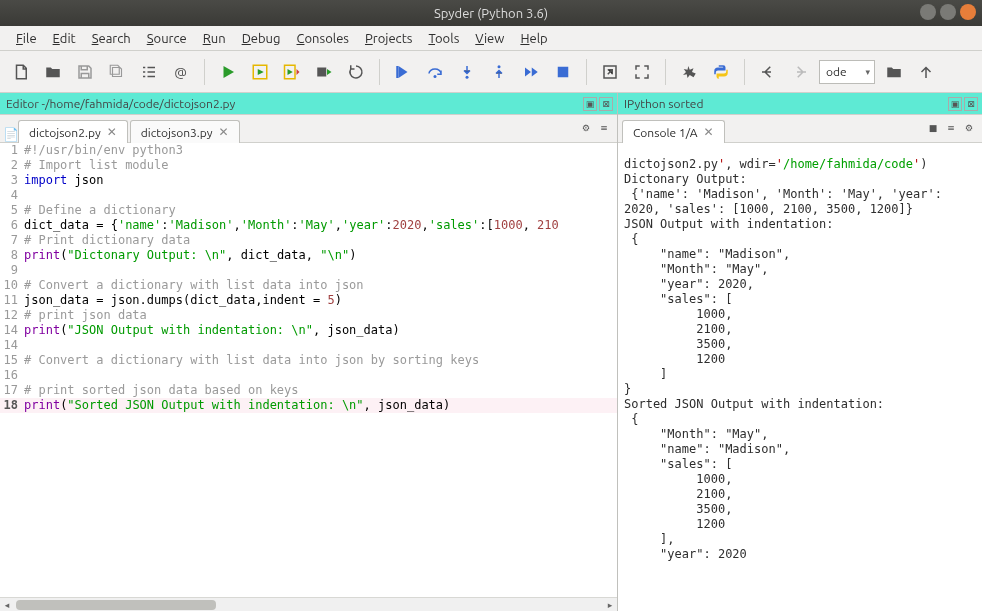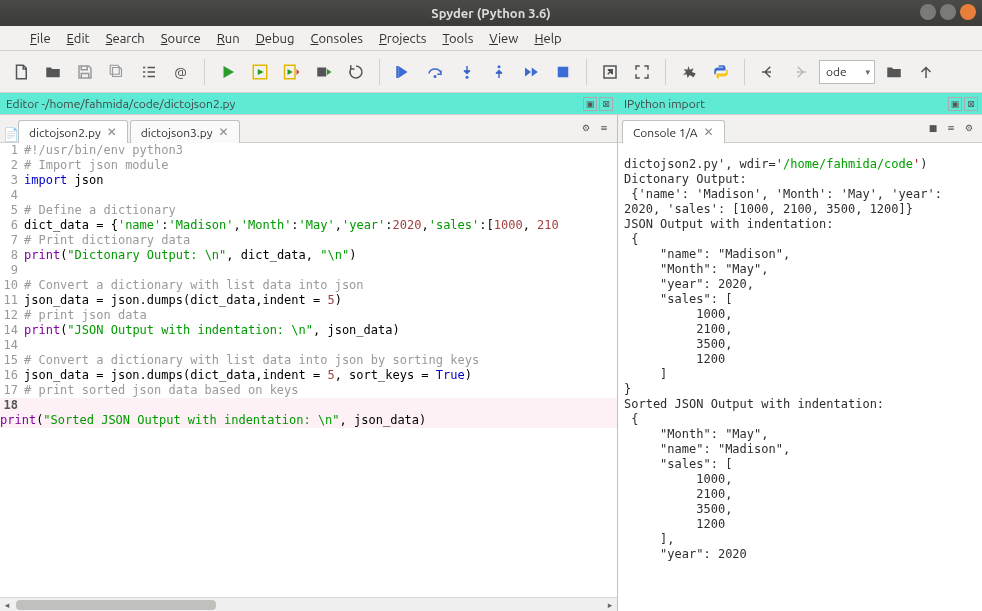--- a/index.html
+++ b/index.html
@@ -1,23 +1,23 @@
 <!DOCTYPE html>
 <html><head>
 <meta charset="utf-8">
 <style>
 * { box-sizing: border-box; margin: 0; padding: 0; }
 body { font-family: "Ubuntu", "DejaVu Sans", sans-serif; font-size: 13px; background: #f0f0f0; color: #2e2e2e; width: 982px; height: 611px; overflow: hidden; display: flex; flex-direction: column; }
-.titlebar { background: linear-gradient(#4a4a46, #3a3a36); color: #dcdcdc; height: 26px; display: flex; align-items: center; justify-content: center; font-weight: bold; font-size: 13px; position: relative; }
+.titlebar { background: linear-gradient(#4a4a46, #3a3a36); color: #dcdcdc; height: 26px; display: flex; align-items: center; justify-content: center; font-weight: normal; font-size: 13px; position: relative; }
 .winbtns { position: absolute; right: 6px; top: 4px; display: flex; gap: 4px; }
 .winbtn { width: 16px; height: 16px; border-radius: 8px; background: #5a5a56; }
 .winbtn.min { background: #7a7a76; }
 .winbtn.max { background: #7a7a76; }
 .winbtn.close { background: #e77e3a; }
-.menubar { background: #f2f1f0; border-bottom: 1px solid #d0d0cc; height: 25px; display: flex; align-items: center; padding: 0 24px; gap: 4px; }
+.menubar { background: #f2f1f0; border-bottom: 1px solid #d0d0cc; height: 25px; display: flex; align-items: center; padding: 0 10px; gap: 4px; }
 .menuitem { padding: 2px 6px; cursor: pointer; }
 .menuitem u { text-decoration: underline; }
 .toolbar { background: #f2f1f0; border-bottom: 1px solid #d0d0cc; height: 42px; display: flex; align-items: center; padding: 0 8px; gap: 6px; }
 .tbtn { width: 26px; height: 26px; display: flex; align-items: center; justify-content: center; cursor: pointer; border-radius: 2px; }
 .tbtn svg { width: 18px; height: 18px; }
 .tsep { width: 1px; height: 26px; background: #d0d0cc; margin: 0 4px; }
 .tcombo { border: 1px solid #bcbcb8; background: #fff; height: 24px; padding: 0 18px 0 6px; font-size: 12px; display: flex; align-items: center; position: relative; min-width: 56px; }
 .tcombo::after { content: "▾"; position: absolute; right: 4px; font-size: 9px; color: #666; }
 .main { flex: 1; display: flex; overflow: hidden; }
 .pane { display: flex; flex-direction: column; overflow: hidden; }
@@ -27,21 +27,21 @@
 .paneheader .ricons { position: absolute; right: 4px; display: flex; gap: 2px; }
 .ricon { width: 14px; height: 14px; border: 1px solid #aaa; font-size: 9px; display: flex; align-items: center; justify-content: center; cursor: pointer; color: #555; }
 .tabbar { background: #f2f1f0; height: 28px; display: flex; align-items: flex-end; padding: 0 4px; border-bottom: 1px solid #d0d0cc; position: relative; }
 .tabbar .ricons { position: absolute; right: 6px; top: 6px; display: flex; gap: 4px; }
 .tab { background: #fafafa; border: 1px solid #c0c0bc; border-bottom: none; padding: 4px 10px; margin-right: 2px; border-radius: 3px 3px 0 0; font-size: 12px; display: flex; align-items: center; gap: 6px; cursor: pointer; position: relative; top: 1px; }
 .tab.active { background: #fff; }
 .tab .x { color: #888; font-size: 12px; cursor: pointer; }
 .filetab-icon { width: 14px; display: flex; align-items: center; justify-content: center; }
 .editor { flex: 1; background: #fff; overflow: auto; font-family: "DejaVu Sans Mono","Consolas",monospace; font-size: 12px; line-height: 15px; position: relative; }
 .codeline { display: flex; white-space: pre; }
-.codeline.current { background: #fdf1f5; flex-direction: column; }
+.codeline.current { background: #fdf1f5; }
 .ln { width: 24px; text-align: right; color: #999; padding-right: 6px; user-select: none; flex-shrink: 0; }
 .ln.bold { font-weight: bold; color: #555; }
 .cct { white-space: pre; }
 .c-comment { color: #9a9a9a; }
 .c-kw { color: #0000c8; }
 .c-str { color: #009a00; }
 .c-num { color: #a04040; }
 .c-builtin { color: #8000a0; }
 .c-id { color: #000; }
 .console { flex: 1; background: #fff; font-family: "DejaVu Sans Mono","Consolas",monospace; font-size: 12px; line-height: 15px; padding: 14px 6px; overflow: auto; white-space: pre; }
@@ -248,48 +248,48 @@
             <span class="x">✕</span>
           </div>
         </div>
       <div class="ricons">
         <div class="ricon" style="border:none;">⚙</div>
         <div class="ricon" style="border:none;">≡</div>
       </div>
     </div>
     <div class="editor" id="code-editor">
         <div class="codeline"><div class="ln">1</div><div class="cct"><span class="c-comment">#!/usr/bin/env python3</span></div></div>
-        <div class="codeline"><div class="ln">2</div><div class="cct"><span class="c-comment"># Import json module</span></div></div>
+        <div class="codeline"><div class="ln">2</div><div class="cct"><span class="c-comment"># Import list module</span></div></div>
         <div class="codeline"><div class="ln">3</div><div class="cct"><span class="c-kw">import</span><span class="c-id"> json</span></div></div>
         <div class="codeline"><div class="ln">4</div><div class="cct"><span class="c-id"></span></div></div>
         <div class="codeline"><div class="ln">5</div><div class="cct"><span class="c-comment"># Define a dictionary</span></div></div>
         <div class="codeline"><div class="ln">6</div><div class="cct"><span class="c-id">dict_data = {</span><span class="c-str">'name'</span><span class="c-id">:</span><span class="c-str">'Madison'</span><span class="c-id">,</span><span class="c-str">'Month'</span><span class="c-id">:</span><span class="c-str">'May'</span><span class="c-id">,</span><span class="c-str">'year'</span><span class="c-id">:</span><span class="c-num">2020</span><span class="c-id">,</span><span class="c-str">'sales'</span><span class="c-id">:[</span><span class="c-num">1000</span><span class="c-id">, </span><span class="c-num">210</span></div></div>
         <div class="codeline"><div class="ln">7</div><div class="cct"><span class="c-comment"># Print dictionary data</span></div></div>
         <div class="codeline"><div class="ln">8</div><div class="cct"><span class="c-builtin">print</span><span class="c-id">(</span><span class="c-str">"Dictonary Output: \n"</span><span class="c-id">, dict_data, </span><span class="c-str">"\n"</span><span class="c-id">)</span></div></div>
         <div class="codeline"><div class="ln">9</div><div class="cct"><span class="c-id"></span></div></div>
         <div class="codeline"><div class="ln">10</div><div class="cct"><span class="c-comment"># Convert a dictionary with list data into json</span></div></div>
         <div class="codeline"><div class="ln">11</div><div class="cct"><span class="c-id">json_data = json.dumps(dict_data,indent = </span><span class="c-num">5</span><span class="c-id">)</span></div></div>
         <div class="codeline"><div class="ln">12</div><div class="cct"><span class="c-comment"># print json data</span></div></div>
         <div class="codeline"><div class="ln">14</div><div class="cct"><span class="c-builtin">print</span><span class="c-id">(</span><span class="c-str">"JSON Output with indentation: \n"</span><span class="c-id">, json_data)</span></div></div>
         <div class="codeline"><div class="ln">14</div><div class="cct"><span class="c-id"></span></div></div>
         <div class="codeline"><div class="ln">15</div><div class="cct"><span class="c-comment"># Convert a dictionary with list data into json by sorting keys</span></div></div>
-        <div class="codeline"><div class="ln">16</div><div class="cct"><span class="c-id">json_data = json.dumps(dict_data,indent = </span><span class="c-num">5</span><span class="c-id">, sort_keys = </span><span class="c-kw">True</span><span class="c-id">)</span></div></div>
+        <div class="codeline"><div class="ln">16</div></div>
         <div class="codeline"><div class="ln">17</div><div class="cct"><span class="c-comment"># print sorted json data based on keys</span></div></div>
         <div class="codeline current"><div class="ln bold">18</div><div class="cct"><span class="c-builtin">print</span><span class="c-id">(</span><span class="c-str">"Sorted JSON Output with indentation: \n"</span><span class="c-id">, json_data)</span></div></div>
       </div>
     <div class="scroll-h">
       <div class="arr l">◂</div>
       <div class="thumb"></div>
       <div class="arr r">▸</div>
     </div>
   </div>
 
   <div class="pane right">
     <div class="paneheader">
-      <span>IPython import</span>
+      <span>IPython sorted</span>
       <div class="ricons">
         <div class="ricon">▣</div>
         <div class="ricon">⊠</div>
       </div>
     </div>
     <div class="tabbar">
       <div class="tab active">
         <span>Console 1/A</span>
         <span class="x">✕</span>
       </div>

